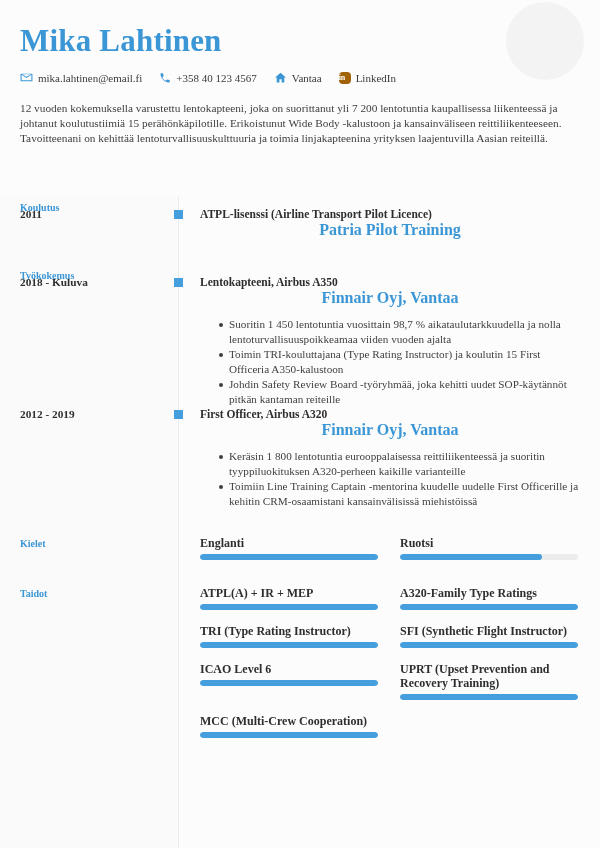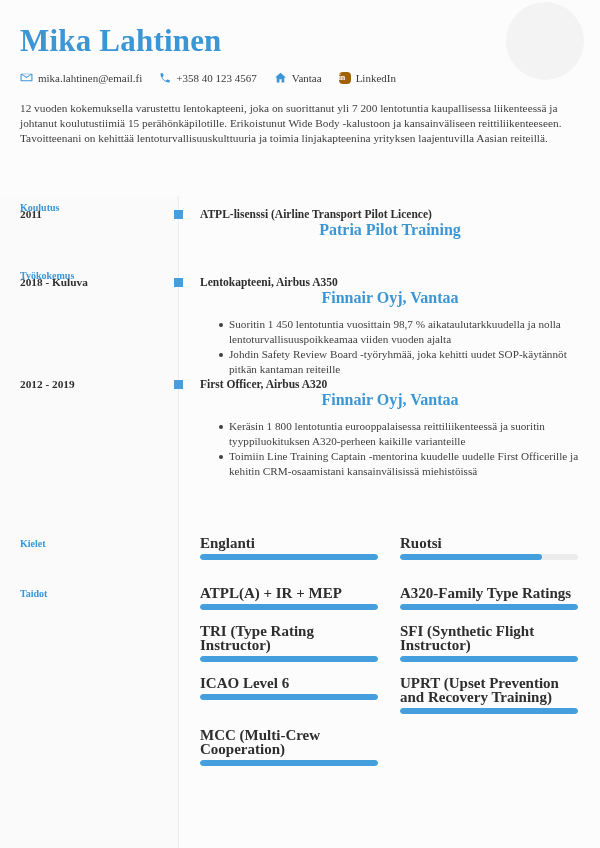--- a/index.html
+++ b/index.html
@@ -31,21 +31,21 @@
   .marker{position:absolute;left:-26px;top:3px;width:9px;height:9px;background:#459fdf;}
   .etitle{font-size:11.5px;line-height:14px;font-weight:bold;color:#2e2e2e;}
   .esub{margin-top:2px;font-size:16px;line-height:14px;font-weight:bold;color:#3b96d6;text-align:center;}
   ul.blts{margin:12px 0 0 0;padding:0 0 0 19px;list-style:none;}
   ul.blts li{position:relative;font-size:11.2px;line-height:15px;color:#3f3f3f;padding-left:10px;}
   ul.blts li::before{content:"";position:absolute;left:0;top:6px;width:4px;height:4px;border-radius:50%;background:#3f3f3f;}
   .job + .job{}
 
   
   .grid2{display:grid;grid-template-columns:178px 178px;column-gap:22px;row-gap:14px;align-items:start;}
-  .cell .clabel{font-size:15px;line-height:14px;font-weight:bold;color:#2e2e2e;}
+  .cell .clabel{font-size:12px;line-height:14px;font-weight:bold;color:#2e2e2e;}
   .bar{height:6px;background:#ececec;border-radius:3px;margin-top:4px;overflow:hidden;}
   .bar i{display:block;height:100%;background:#459fdf;border-radius:3px;}
 
   .sec-koulutus{top:200px;}
   .sec-tyokokemus{top:268px;}
   .sec-kielet{top:536px;}
   .sec-taidot{top:586px;}
   .sec-koulutus .entry,.sec-tyokokemus .job-wrap{margin-top:7px;}
 </style>
 </head>
@@ -104,20 +104,21 @@
   <div class="section sec-tyokokemus">
     <h2 class="stitle">Työkokemus</h2>
     <div class="job-wrap">
       <div class="entry job">
         <span class="period">2018 - Kuluva</span>
         <span class="marker"></span>
         <div class="etitle">Lentokapteeni, Airbus A350</div>
         <div class="esub">Finnair Oyj, Vantaa</div>
         <ul class="blts">
           <li>Suoritin 1 450 lentotuntia vuosittain 98,7 % aikataulutarkkuudella ja nolla lentoturvallisuuspoikkeamaa viiden vuoden ajalta</li>
+          <li>Toimin TRI-kouluttajana (Type Rating Instructor) ja koulutin 15 First Officeria A350-kalustoon</li>
           <li>Johdin Safety Review Board -työryhmää, joka kehitti uudet SOP-käytännöt pitkän kantaman reiteille</li>
         </ul>
       </div>
       <div class="entry job">
         <span class="period">2012 - 2019</span>
         <span class="marker"></span>
         <div class="etitle">First Officer, Airbus A320</div>
         <div class="esub">Finnair Oyj, Vantaa</div>
         <ul class="blts">
           <li>Keräsin 1 800 lentotuntia eurooppalaisessa reittiliikenteessä ja suoritin tyyppiluokituksen A320-perheen kaikille varianteille</li>

